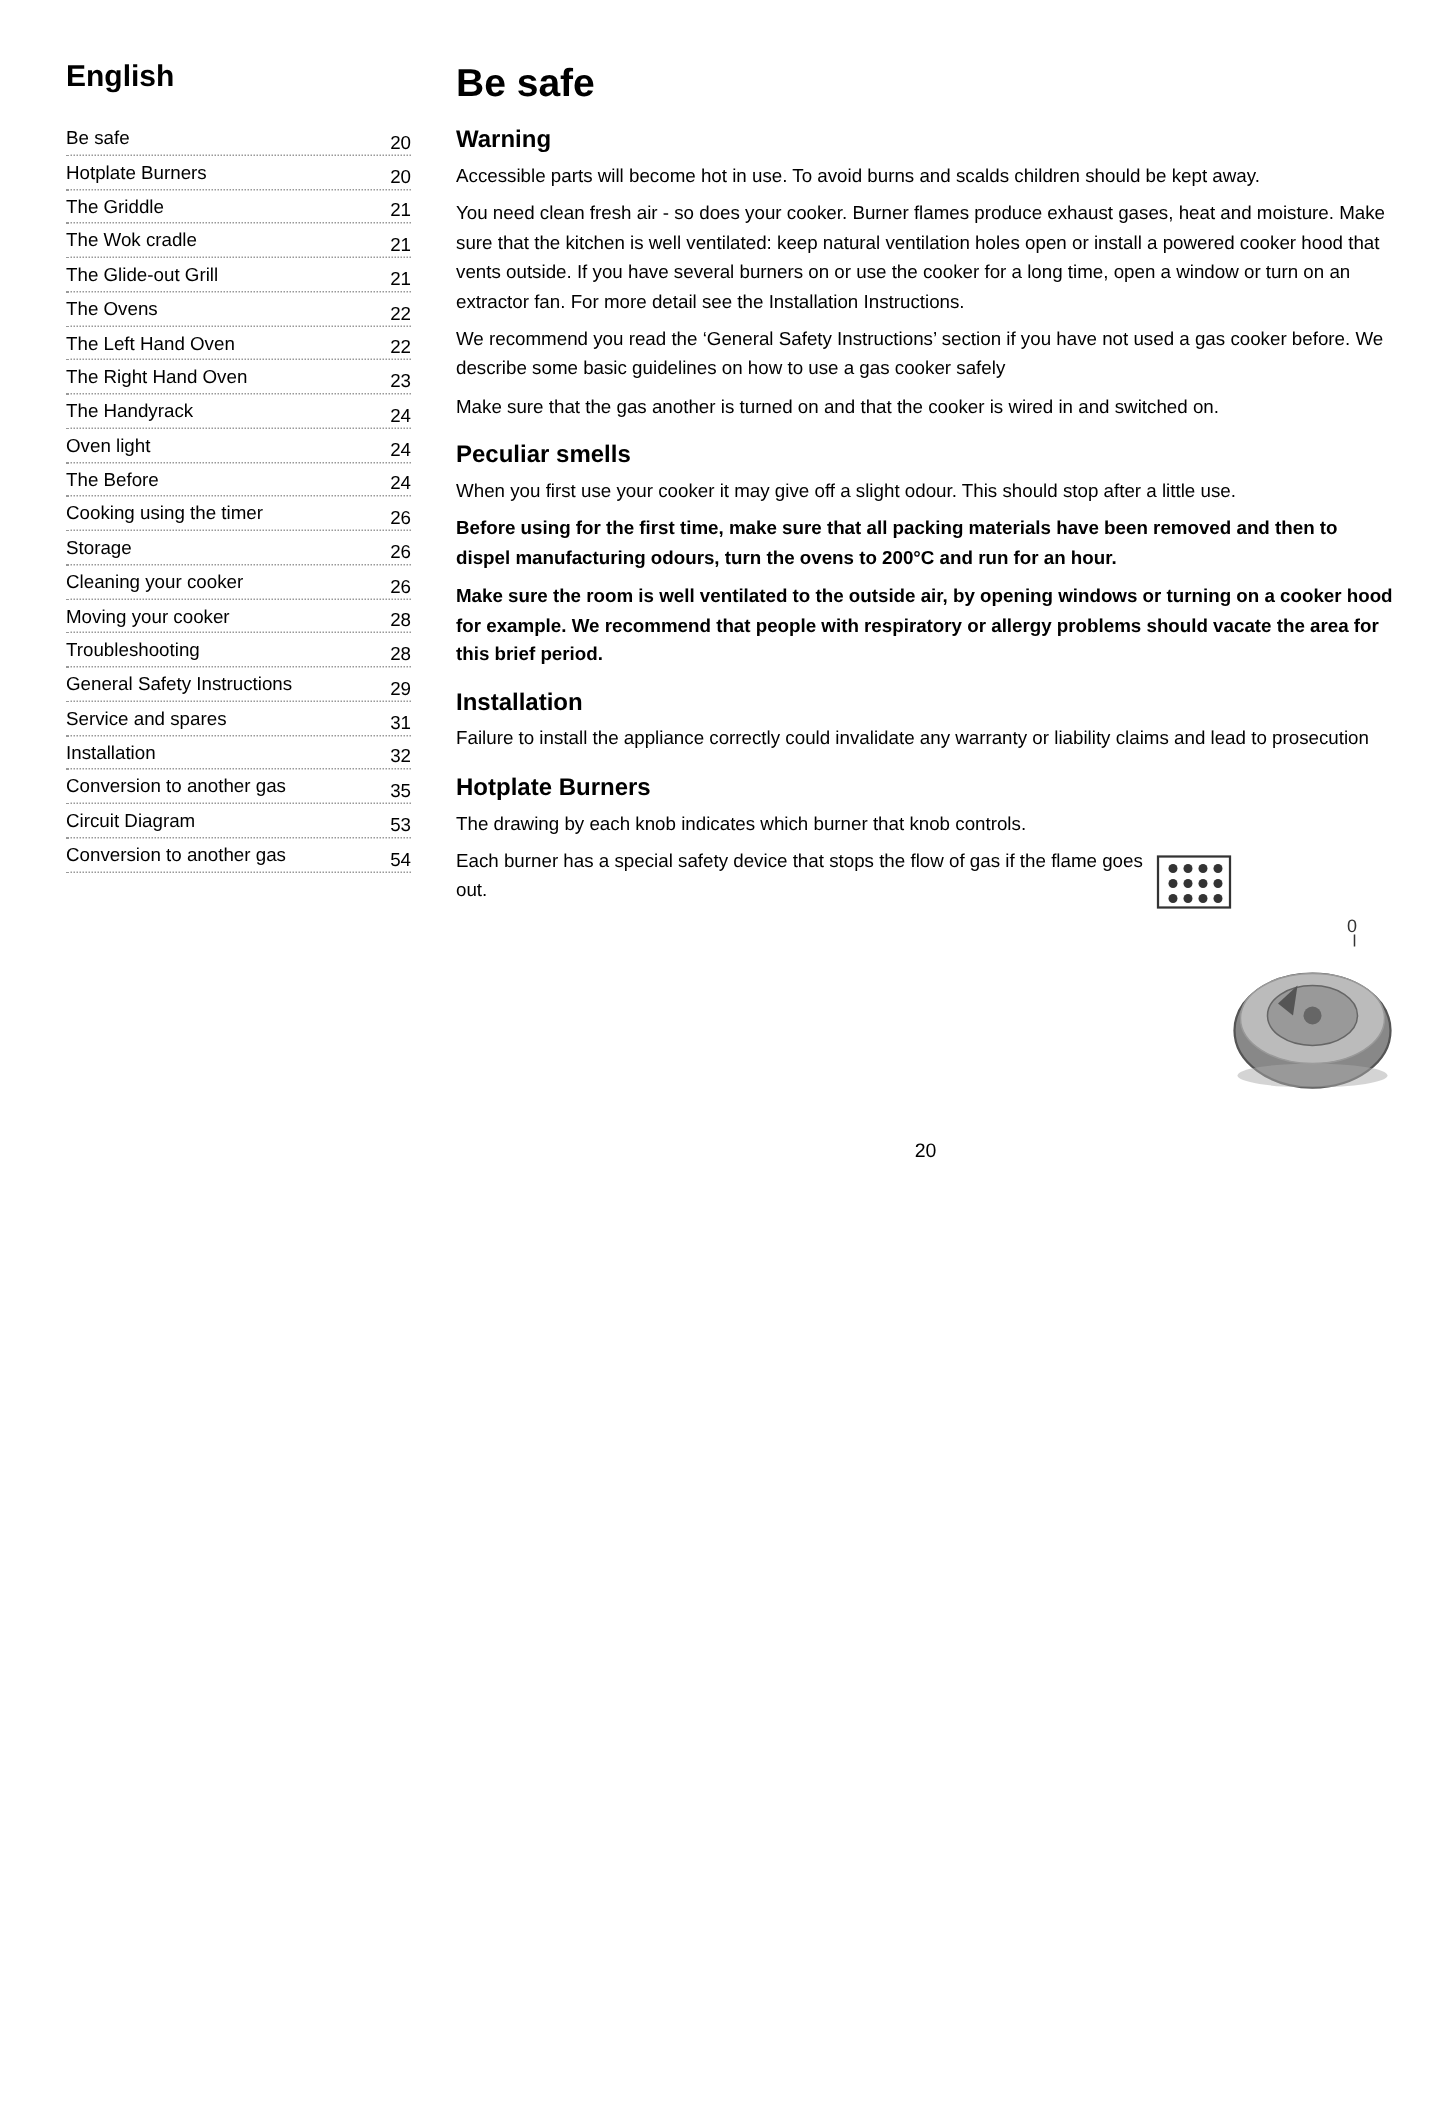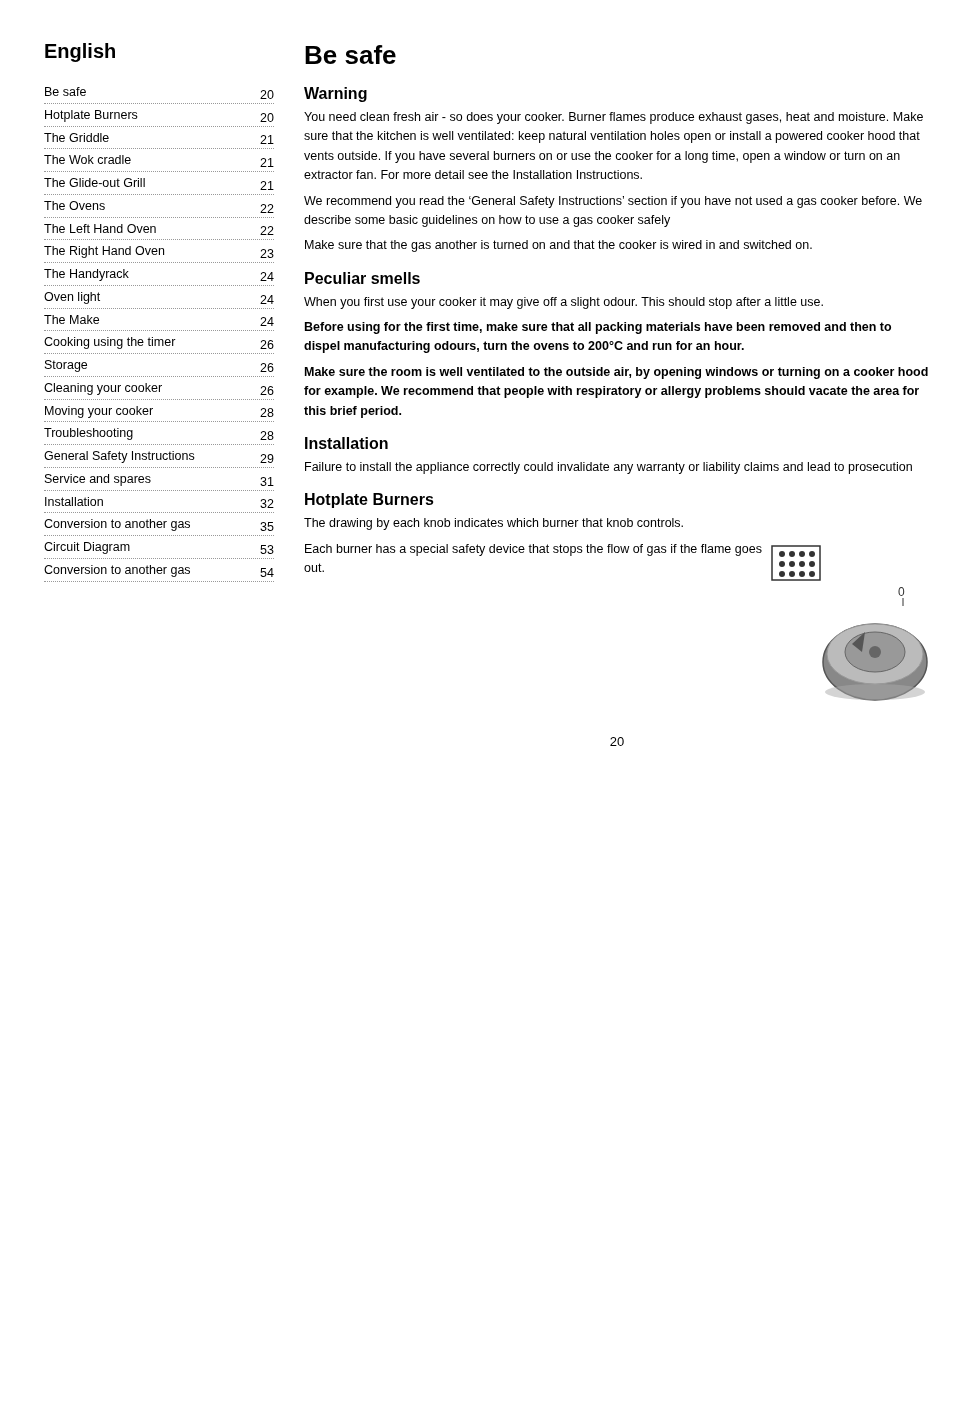--- a/index.html
+++ b/index.html
@@ -141,21 +141,21 @@
         </div>
         <div class="toc-row">
           <span class="toc-label">The Handyrack</span>
           <span class="toc-page">24</span>
         </div>
         <div class="toc-row">
           <span class="toc-label">Oven light</span>
           <span class="toc-page">24</span>
         </div>
         <div class="toc-row">
-          <span class="toc-label">The Make</span>
+          <span class="toc-label">The Before</span>
           <span class="toc-page">24</span>
         </div>
         <div class="toc-row">
           <span class="toc-label">Cooking using the timer</span>
           <span class="toc-page">26</span>
         </div>
         <div class="toc-row">
           <span class="toc-label">Storage</span>
           <span class="toc-page">26</span>
         </div>
@@ -196,20 +196,21 @@
           <span class="toc-page">54</span>
         </div>
       </div>
   </div>
 
   <div class="right-col">
     <h1 class="section-title-large">Be safe</h1>
     <div id="sections-container">
         <div>
           <div class="section-title-medium">Warning</div>
+          <p class="body-text">Accessible parts will become hot in use. To avoid burns and scalds children should be kept away.</p>
           <p class="body-text">You need clean fresh air - so does your cooker. Burner flames produce exhaust gases, heat and moisture. Make sure that the kitchen is well ventilated: keep natural ventilation holes open or install a powered cooker hood that vents outside. If you have several burners on or use the cooker for a long time, open a window or turn on an extractor fan. For more detail see the Installation Instructions.</p>
           <p class="body-text">We recommend you read the ‘General Safety Instructions’ section if you have not used a gas cooker before. We describe some basic guidelines on how to use a gas cooker safely</p>
         </div>
         <div>
           <p class="body-text">Make sure that the gas another is turned on and that the cooker is wired in and switched on.</p>
         </div>
         <div>
           <div class="section-title-medium">Peculiar smells</div>
           <p class="body-text">When you first use your cooker it may give off a slight odour. This should stop after a little use.</p>
           <p class="body-text-bold">Before using for the first time, make sure that all packing materials have been removed and then to dispel manufacturing odours, turn the ovens to 200°C and run for an hour.</p>

